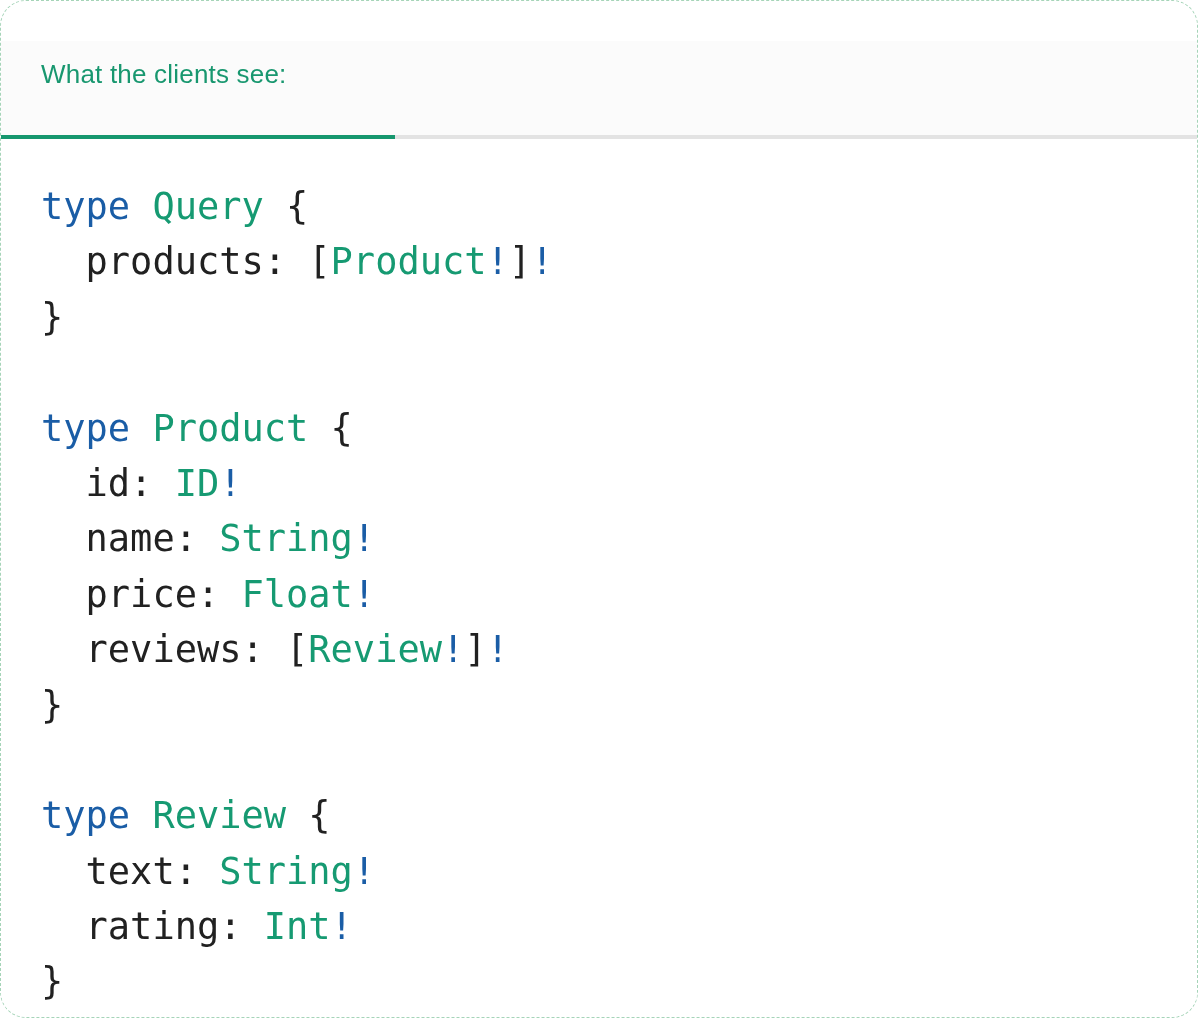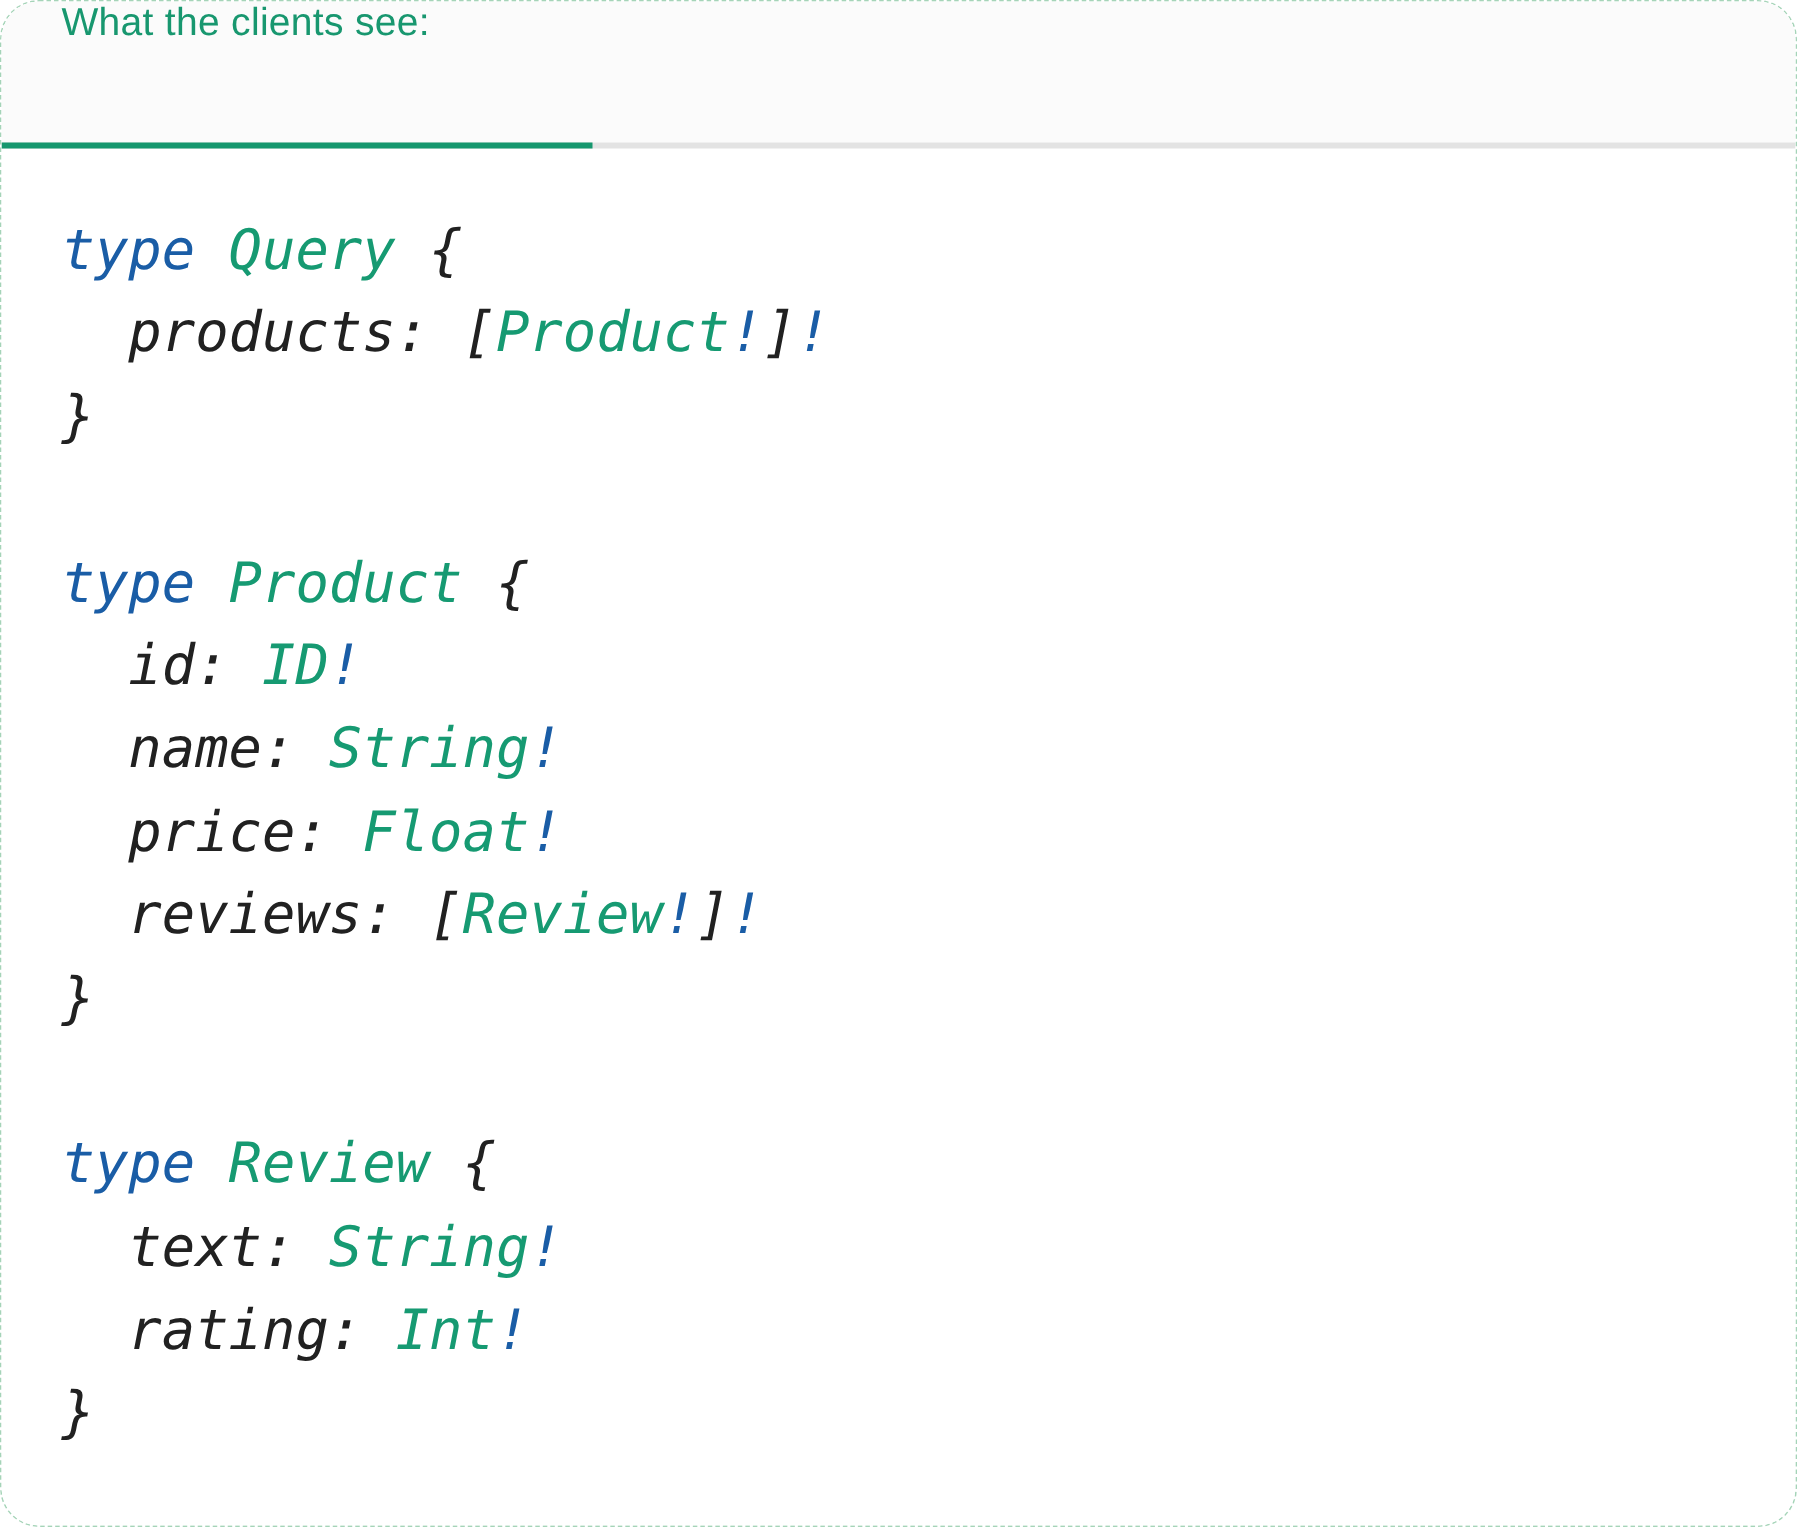--- a/index.html
+++ b/index.html
@@ -25,21 +25,22 @@
     border:1px dashed var(--card-border);
     border-radius:26px;
     overflow:hidden;
     background:var(--code-bg);
   }
 
   .card-header{
     background:var(--header-bg);
     height:94px;
     display:flex;
-    align-items:flex-start;
+    align-items:center;
+    margin-top:40px;
   }
   .tab{
     padding:0 0 28px 40px;
   }
   .tab-label{
     color:var(--header-text);
     font-size:26px;
     font-weight:500;
     letter-spacing:0.2px;
     line-height:1;
@@ -60,21 +61,21 @@
   }
 
   .code{
     padding:40px 40px 0 40px;
     font-family:"DejaVu Sans Mono","Liberation Mono",monospace;
     font-size:37px;
     line-height:55.4px;
     background:var(--code-bg);
     white-space:pre;
   }
-  .code .line{height:55.4px;font-style:italic;}
+  .code .line{height:55.4px;}
   .tok-kw{color:var(--keyword);}
   .tok-type{color:var(--type-name);}
   .tok-bang{color:var(--bang);}
   .tok-plain{color:var(--plain);}
 </style>
 </head>
 <body>
 
 <div class="card">
   <div class="card-header">

